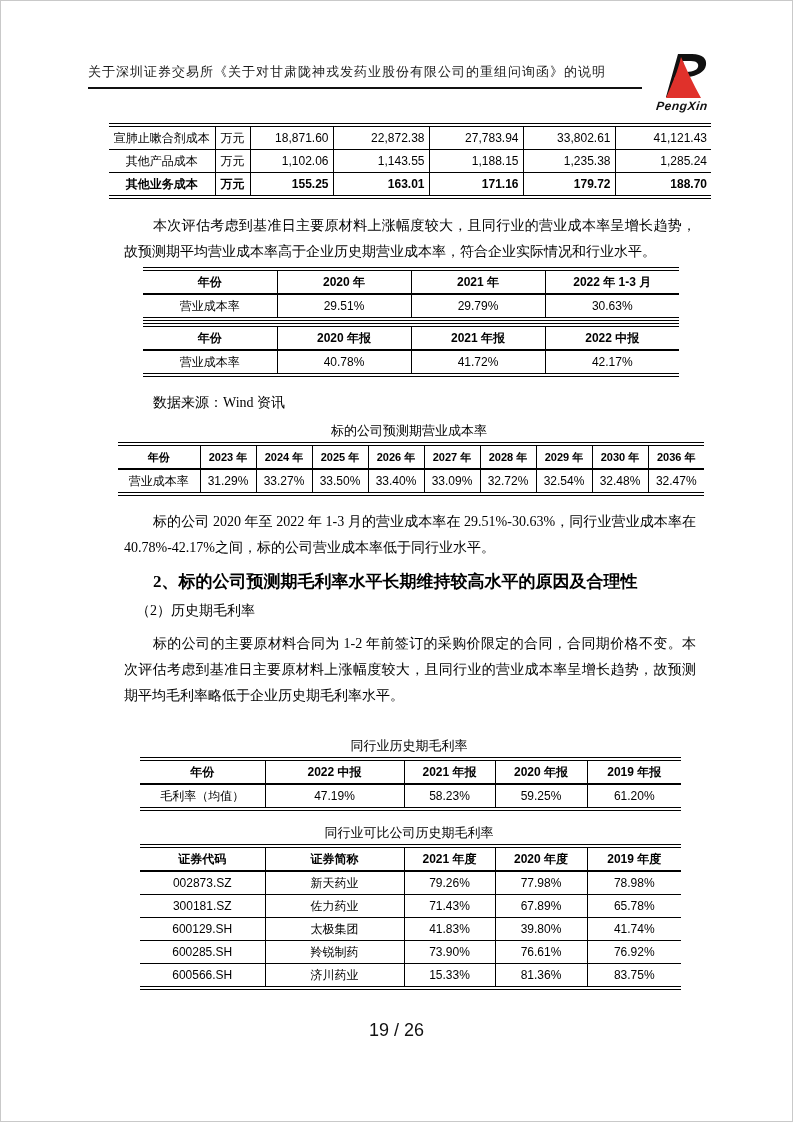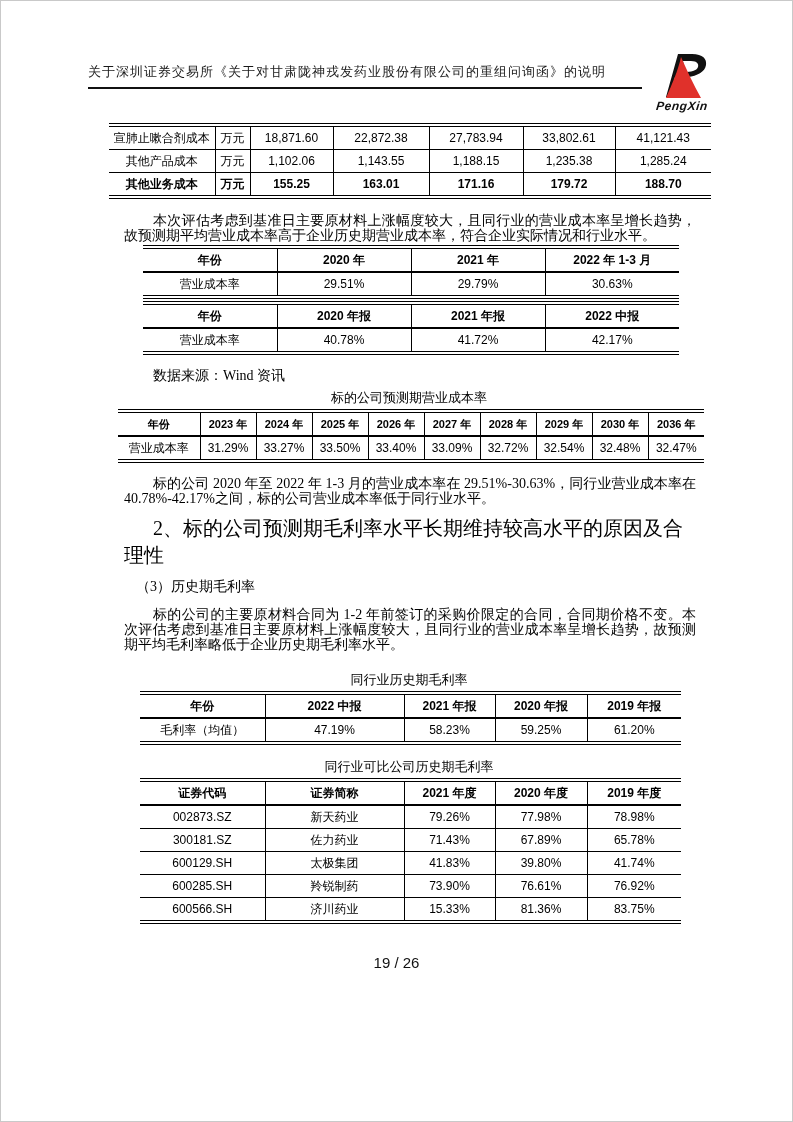--- a/index.html
+++ b/index.html
@@ -19,43 +19,43 @@
                font-size:12px; letter-spacing:0.5px; color:#111; margin-top:-2px; transform:skewX(-6deg); }
   
   table.tbl { border-collapse:collapse; table-layout:fixed;
               border-top:4px double #000; border-bottom:4px double #000;
               font-family:"Liberation Sans", sans-serif; font-size:12px; }
   table.tbl td, table.tbl th { border:1px solid #000; padding:0 4px; height:22px; overflow:hidden; }
   table.tbl tr > *:first-child { border-left:0; }
   table.tbl tr > *:last-child  { border-right:0; }
   table.tbl thead th { border-bottom:2px solid #000; font-weight:bold; }
   .ctr { text-align:center; }
-  .num { text-align:center; }
+  .num { text-align:right; }
   .bold-row td { font-weight:bold; }
   
   .top-table { margin:10px 0 0 108px; border-top:2px solid #000; }
   .top-table td { height:25px; }
   
   .t-hist, .t-ind   { margin:2px 0 0 142px; }
   .t-forecast       { margin:2px 0 0 117px; font-size:11px; }
   .t-forecast th    { font-size:11px; }
   .t-margin, .t-peer{ margin:2px 0 0 139px; }
   
-  .body-p { font-size:14px; line-height:15px; text-align:justify; text-indent:29px;
+  .body-p { font-size:14px; line-height:26px; text-align:justify; text-indent:29px;
             margin:0; margin-left:123px; width:572px; }
   .p1 { margin-top:14px; }
   .p2 { margin-top:13px; }
   .p3 { margin-top:11px; }
   .source-note { margin-top:13px; }
   .caption { text-align:center; font-size:13px; margin:0 83px 0 108px; }
   .cap1 { margin-top:10px; } .cap2 { margin-top:9px; } .cap3 { margin-top:6px; }
-  .cap4 { margin-top:19px; } .cap5 { margin-top:13px; }
-  .heading { font-size:20px; font-weight:normal; margin:9px 98px 0 123px; text-indent:29px; }
+  .cap4 { margin-top:28px; } .cap5 { margin-top:13px; }
+  .heading { font-size:17px; font-weight:bold; margin:9px 98px 0 123px; text-indent:29px; }
   .subhead { font-size:14px; margin:9px 98px 0 123px; text-indent:12px; }
-  .footer { text-align:center; font-family:"Liberation Sans", sans-serif; font-size:15px;
+  .footer { text-align:center; font-family:"Liberation Sans", sans-serif; font-size:18px;
             margin-top:30px; color:#111; }
 </style>
 </head>
 <body>
 
 <div class="page">
 
   <div class="header">
     <div class="header-title-wrap">
       <div class="header-title">关于深圳证券交易所《关于对甘肃陇神戎发药业股份有限公司的重组问询函》的说明</div>
@@ -205,21 +205,21 @@
       <td class="ctr">32.54%</td>
       <td class="ctr">32.48%</td>
       <td class="ctr">32.47%</td>
     </tr>
       </tbody>
   </table>
 
   <p class="body-p p2">标的公司 2020 年至 2022 年 1-3 月的营业成本率在 29.51%-30.63%，同行业营业成本率在 40.78%-42.17%之间，标的公司营业成本率低于同行业水平。</p>
 
   <h3 class="heading">2、标的公司预测期毛利率水平长期维持较高水平的原因及合理性</h3>
-  <div class="subhead">（3）历史期毛利率</div>
+  <div class="subhead">（2）历史期毛利率</div>
 
   <p class="body-p p3">标的公司的主要原材料合同为 1-2 年前签订的采购价限定的合同，合同期价格不变。本次评估考虑到基准日主要原材料上涨幅度较大，且同行业的营业成本率呈增长趋势，故预测期平均毛利率略低于企业历史期毛利率水平。</p>
 
   <div class="caption cap4">同行业历史期毛利率</div>
   <table class="tbl t-margin">
     <colgroup>
         <col style="width:125px">
         <col style="width:139px">
         <col style="width:91px">
         <col style="width:92px">

